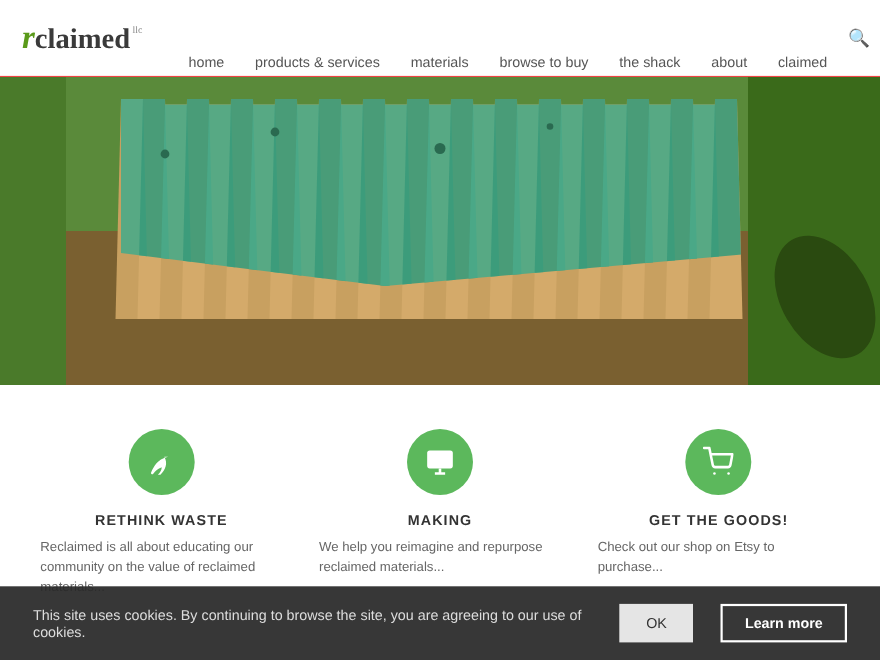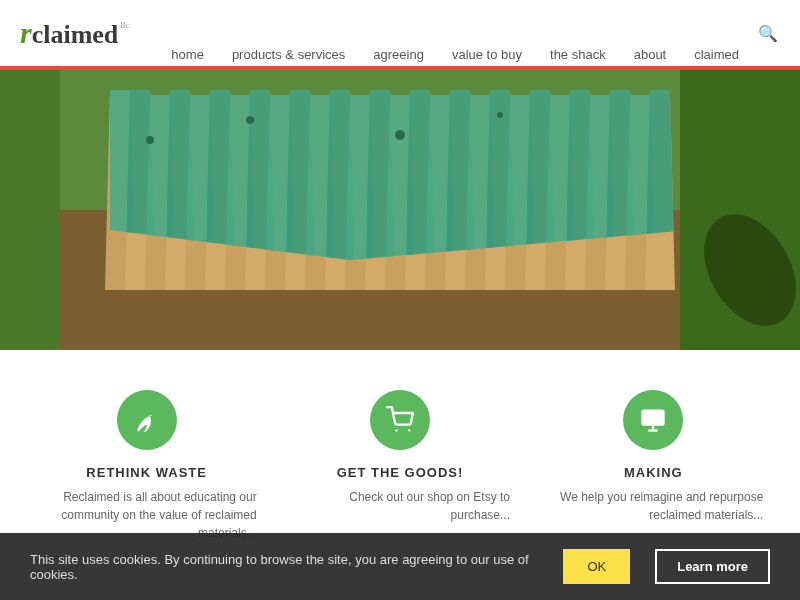--- a/index.html
+++ b/index.html
@@ -5,21 +5,21 @@
     * { margin: 0; padding: 0; box-sizing: border-box; }
     body { font-family: Arial, sans-serif; width: 800px; height: 600px; overflow: hidden; background: #fff; }
 
     
     .header {
       display: flex;
       align-items: center;
       height: 70px;
       padding: 0 20px;
       background: #fff;
-      border-bottom: 4px solid #ef4444;
+      border-bottom: 1px solid #ef4444;
       position: relative;
       z-index: 10;
     }
     .logo {
       display: flex;
       align-items: center;
       margin-right: 30px;
     }
     .logo-text {
       font-size: 26px;
@@ -96,21 +96,21 @@
       padding: 40px 20px 20px;
       display: flex;
       justify-content: space-around;
       align-items: flex-start;
     }
     .card {
       display: flex;
       flex-direction: column;
       align-items: center;
       width: 220px;
-      text-align: right;
+      text-align: left;
     }
     .card-icon {
       width: 60px;
       height: 60px;
       border-radius: 50%;
       background: #5cb85c;
       display: flex;
       align-items: center;
       justify-content: center;
       margin-bottom: 15px;
@@ -152,21 +152,21 @@
       font-size: 13px;
       color: #ddd;
       flex: 1;
       margin-right: 20px;
     }
     .cookie-buttons {
       display: flex;
       gap: 10px;
     }
     .btn-ok {
-      background: #fde047;
+      background: #e5e5e5;
       color: #333;
       border: none;
       padding: 8px 24px;
       font-size: 13px;
       cursor: pointer;
       font-weight: normal;
     }
     .btn-learn {
       background: transparent;
       color: #fff;
@@ -184,22 +184,22 @@
 <header class="header">
   <div class="logo">
     <span class="logo-text">
       <span class="r-green">r</span><span class="claimed">claimed</span>
     </span>
     <span class="logo-sub">llc</span>
   </div>
   <nav>
     <a href="#">home</a>
     <a href="#">products &amp; services</a>
-    <a href="#">agreeing</a>
-    <a href="#">value to buy</a>
+    <a href="#">materials</a>
+    <a href="#">browse to buy</a>
     <a href="#">the shack</a>
     <a href="#">about</a>
     <a href="#">claimed</a>
     <span class="search-icon-wrap">🔍</span>
   </nav>
 </header>
 
 <section class="hero">
   <div class="hero-image">
     <svg class="hero-svg" viewBox="0 0 800 280" xmlns="http://www.w3.org/2000/svg">
@@ -297,40 +297,40 @@
         <path d="M17 8C8 10 5.9 16.17 3.82 19.92a1 1 0 0 0 1.6 1.2C7 19 9 17 12 16c0 2-1 4-3 6h2c4-4 6-9 3-14z" fill="white"></path>
       </svg>
     </div>
     <div class="card-title">RETHINK WASTE</div>
     <div class="card-text">Reclaimed is all about educating our community on the value of reclaimed materials...</div>
   </div>
 
   <div class="card">
     <div class="card-icon">
       <svg viewBox="0 0 24 24" xmlns="http://www.w3.org/2000/svg">
+        <rect x="2" y="3" width="20" height="14" rx="2" ry="2" fill="white"></rect>
+        <line x1="8" y1="21" x2="16" y2="21" stroke="white" stroke-width="2"></line>
+        <line x1="12" y1="17" x2="12" y2="21" stroke="white" stroke-width="2"></line>
+      </svg>
+    </div>
+    <div class="card-title">MAKING</div>
+    <div class="card-text">We help you reimagine and repurpose reclaimed materials...</div>
+  </div>
+
+  <div class="card">
+    <div class="card-icon">
+      <svg viewBox="0 0 24 24" xmlns="http://www.w3.org/2000/svg">
         <circle cx="9" cy="21" r="1" fill="white"></circle>
         <circle cx="20" cy="21" r="1" fill="white"></circle>
         <path d="M1 1h4l2.68 13.39a2 2 0 0 0 2 1.61h9.72a2 2 0 0 0 2-1.61L23 6H6" stroke="white" stroke-width="2" fill="none" stroke-linecap="round" stroke-linejoin="round"></path>
       </svg>
     </div>
     <div class="card-title">GET THE GOODS!</div>
     <div class="card-text">Check out our shop on Etsy to purchase...</div>
   </div>
-
-  <div class="card">
-    <div class="card-icon">
-      <svg viewBox="0 0 24 24" xmlns="http://www.w3.org/2000/svg">
-        <rect x="2" y="3" width="20" height="14" rx="2" ry="2" fill="white"></rect>
-        <line x1="8" y1="21" x2="16" y2="21" stroke="white" stroke-width="2"></line>
-        <line x1="12" y1="17" x2="12" y2="21" stroke="white" stroke-width="2"></line>
-      </svg>
-    </div>
-    <div class="card-title">MAKING</div>
-    <div class="card-text">We help you reimagine and repurpose reclaimed materials...</div>
-  </div>
 </section>
 
 <div class="cookie-banner">
   <span class="cookie-text">This site uses cookies. By continuing to browse the site, you are agreeing to our use of cookies.</span>
   <div class="cookie-buttons">
     <button class="btn-ok">OK</button>
     <button class="btn-learn">Learn more</button>
   </div>
 </div>
 

